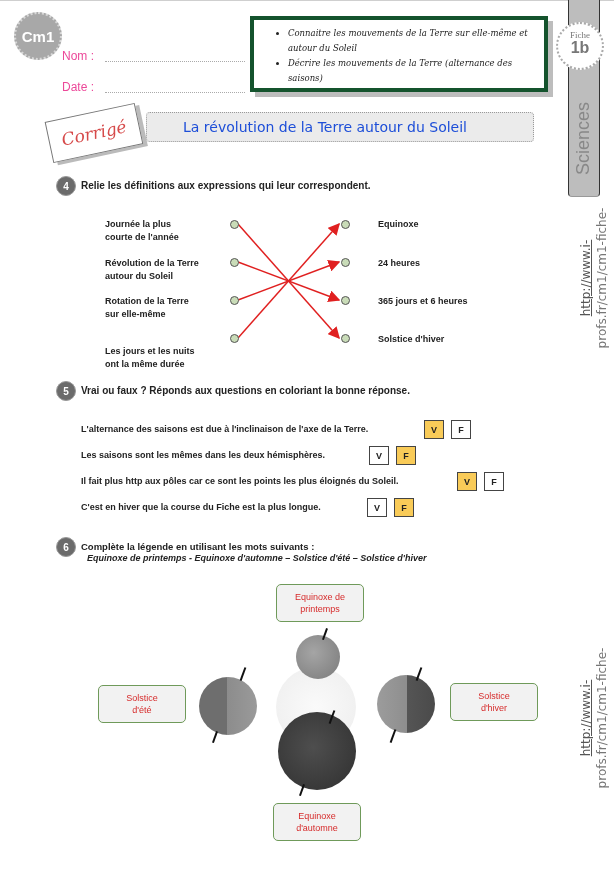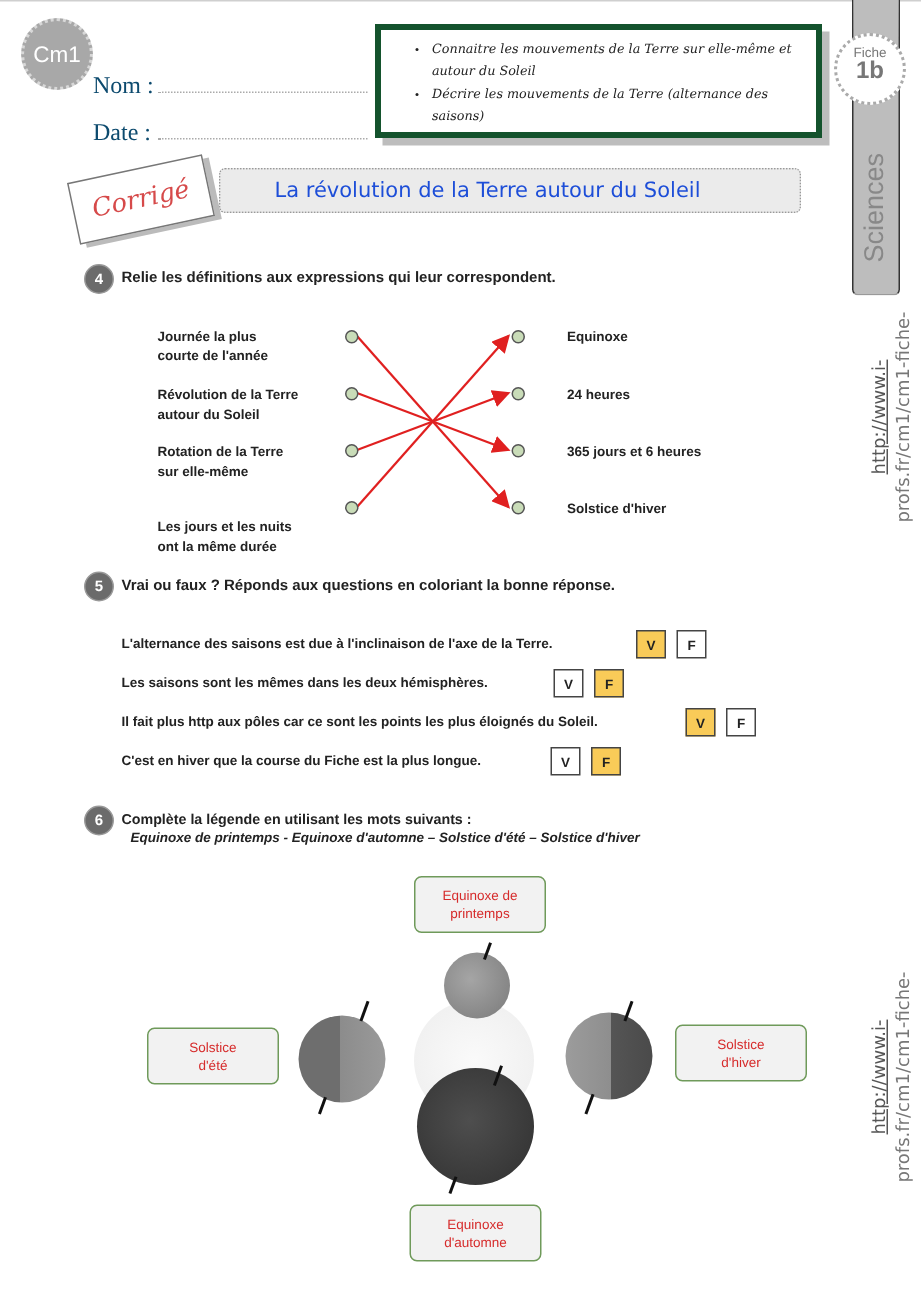--- a/index.html
+++ b/index.html
@@ -1,25 +1,25 @@
 <!DOCTYPE html>
 <html><head>
 <meta charset="utf-8">
 <style>
   html, body { margin: 0; padding: 0; }
   body { width: 614px; height: 870px; background: #ffffff; position: relative; overflow: hidden; font-family: "Liberation Sans", sans-serif; color: #222; }
   .topline { position: absolute; left: 0; top: 0; width: 614px; height: 1px; background: #cfcfcf; }
-  .badge-cm { position: absolute; left: 14px; top: 12px; width: 48px; height: 48px; border-radius: 50%; background: #a8a8a8; border: 2px dotted #d8d8d8; box-sizing: border-box; display: flex; align-items: center; justify-content: center; color: #fff; font-weight: normal; font-size: 15px; }
-  .field-label { position: absolute; left: 62px; font-size: 16px; color: #0c4a6e; font-family: Liberation Serif, serif; }
+  .badge-cm { position: absolute; left: 14px; top: 12px; width: 48px; height: 48px; border-radius: 50%; background: #a8a8a8; border: 2px dotted #d8d8d8; box-sizing: border-box; display: flex; align-items: center; justify-content: center; color: #fff; font-weight: bold; font-size: 15px; }
+  .field-label { position: absolute; left: 62px; font-size: 12px; color: #ec4899; font-family: Liberation Sans, sans-serif; }
   .field-dots { position: absolute; left: 105px; width: 140px; border-bottom: 1px dotted #aaa; height: 1px; }
   .obj-box { position: absolute; left: 250px; top: 16px; width: 298px; height: 76px; background: #fff; border: 4px solid #14532d; box-shadow: 5px 5px 0 #bdbdbd; box-sizing: border-box; padding: 6px 8px 0 20px; }
   .obj-box ul { margin: 0; padding-left: 14px; font-family: "DejaVu Serif", serif; font-style: italic; font-size: 8.5px; line-height: 15px; color: #222; }
   .fiche-tab { position: absolute; left: 568px; top: 0; width: 30px; height: 196px; background: #bdbdbd; border-left: 1px solid #333; border-right: 1px solid #333; border-bottom: 1px solid #999; border-radius: 0 0 4px 4px; }
   .fiche-badge { position: absolute; left: 556px; top: 22px; width: 48px; height: 48px; border-radius: 50%; background: #fff; border: 2px dotted #aaa; box-sizing: border-box; text-align: center; color: #777; }
-  .fiche-badge .l1 { font-size: 9px; margin-top: 6px; }
+  .fiche-badge .l1 { font-size: 9px; margin-top: 6px; font-family: Liberation Serif, serif; }
   .fiche-badge .l2 { font-size: 16px; font-weight: bold; line-height: 16px; }
   .sciences { position: absolute; left: 565px; top: 130px; transform: rotate(-90deg); transform-origin: center; width: 80px; text-align: center; color: #888; font-size: 18px; }
   .vert-url { position: absolute; width: 200px; transform: rotate(-90deg); color: #777; font-size: 12px; font-family: "DejaVu Sans", sans-serif; line-height: 16px; text-align: center; }
   .vert-url .u { text-decoration: underline; color: #555; }
   .title-bar { position: absolute; left: 146px; top: 112px; width: 388px; height: 30px; background: #ebebeb; border: 1px dotted #999; border-radius: 4px; box-sizing: border-box; font-size: 14px; color: #1d4ed8; font-family: "DejaVu Sans", sans-serif; display: flex; align-items: center; padding-left: 36px; }
   .corrige { position: absolute; left: 48px; top: 112px; width: 90px; height: 40px; background: #fff; border: 1px solid #777; transform: rotate(-12deg); box-shadow: 4px 3px 0 #bbb; display: flex; align-items: center; justify-content: center; color: #d64a4a; font-family: "DejaVu Serif", serif; font-style: italic; font-size: 17px; }
   .num { position: absolute; width: 18px; height: 18px; border-radius: 50%; background: #6b6b6b; border: 1px solid #999; color: #fff; font-size: 10px; font-weight: bold; display: flex; align-items: center; justify-content: center; }
   .q-title { position: absolute; font-size: 10px; font-weight: bold; color: #222; }
   .match-label { position: absolute; font-size: 9px; font-weight: bold; line-height: 13px; color: #222; }
   .dot { position: absolute; width: 7px; height: 7px; border-radius: 50%; background: #c9dcb8; border: 1px solid #555; }

